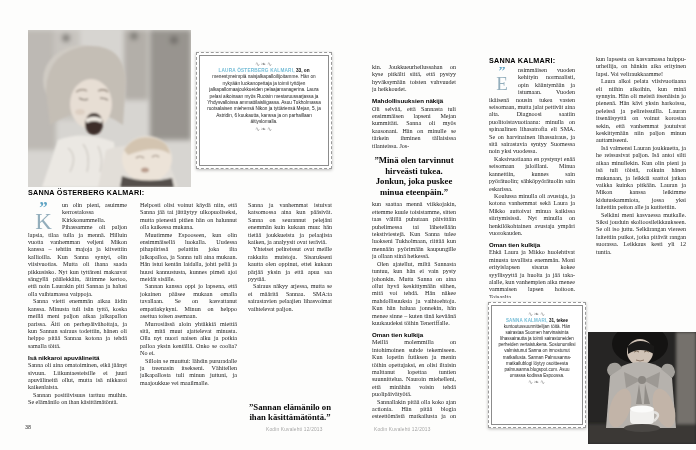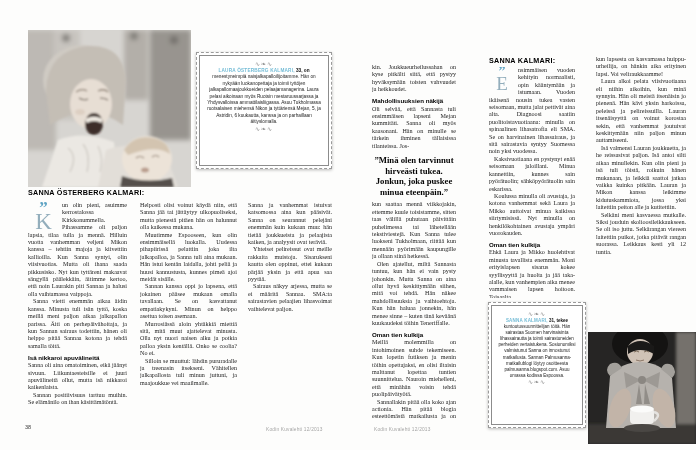--- a/index.html
+++ b/index.html
@@ -137,20 +137,21 @@
       <p class="b-p">Helposti olisi voinut käydä niin, että Sanna jää tai jättäytyy ulkopuoliseksi, mutta pienestä pitäen hän on halunnut olla kaikessa mukana.</p>
       <p class="b-p">Muutimme Espooseen, kun olin ensimmäisellä luokalla. Uudessa pihapiirissä pelattiin joka ilta jalkapalloa, ja Sanna tuli aina mukaan. Hän istui kentän laidalla, johti peliä ja huusi kannustusta, kunnes pimeä ajoi meidät sisälle.</p>
       <p class="b-p">Sannan kanssa oppi jo lapsena, että jokainen pääsee mukaan omalla tavallaan. Se on kasvattanut empatiakykyni. Minun on helppo asettua toisen asemaan.</p>
       <p class="b-p">Murrosiässä aloin yhtäkkiä miettiä sitä, mitä muut ajattelevat minusta. Olla nyt nuori naisen alku ja potkia palloa yksin kentällä. Onko se coolia? No ei.</p>
       <p class="b-p">Silloin se muuttui: lähdin pururadalle ja treenasin itsekseni. Vähitellen jalkapallosta tuli minun juttuni, ja maajoukkue vei maailmalle.</p>
     </div>
   <div class="abs col flexcol" style="left:248px;top:202px;width:84px;height:221px;">
       <p class="b-p">Sanna ja vanhemmat istuivat katsomossa aina kun pääsivät. Sanna on seurannut pelejäni enemmän kuin kukaan muu: hän tietää joukkueista ja pelaajista kaiken, ja analyysit ovat teräviä.</p>
       <p class="b-p">Yhteiset pelireissut ovat meille rakkaita muistoja. Sisarukseni kautta olen oppinut, ettei kukaan pärjää yksin ja että apua saa pyytää.</p>
       <p class="b-p">Sairaus näkyy arjessa, mutta se ei määritä Sannaa. SMA:ta sairastavien pelaajien lihasvoimat vaihtelevat paljon.</p>
+      <div class="pq">”Sannan elämänilo on ihan käsittämätöntä.”</div>
     </div>
 
   <div class="abs folio-num" style="left:25px;top:424px;">38</div>
   <div class="abs folio-mag" style="left:266px;top:427px;">Kodin Kuvalehti  12/2013</div>
 
   <div class="abs col" style="left:372px;top:64px;width:84px;height:358px;">
       <p class="b-p">kin. Joukkueurheilussahan on kyse pitkälti siitä, että pystyy hyväksymään toisten vahvuudet ja heikkoudet.</p>
       <h4 class="subhead">Mahdollisuuksien näkijä</h4>
       <p class="b-p after-sub">Oli selvää, että Sannasta tuli ensimmäisen lapseni Mejan kummitäti. Sanna oli myös kaasonani. Hän on minulle se tärkein ihminen tällaisissa tilanteissa. Jos-</p>
       <div class="pq">”Minä olen tarvinnut hirveästi tukea. Jonkun, joka puskee minua eteenpäin.”</div>

